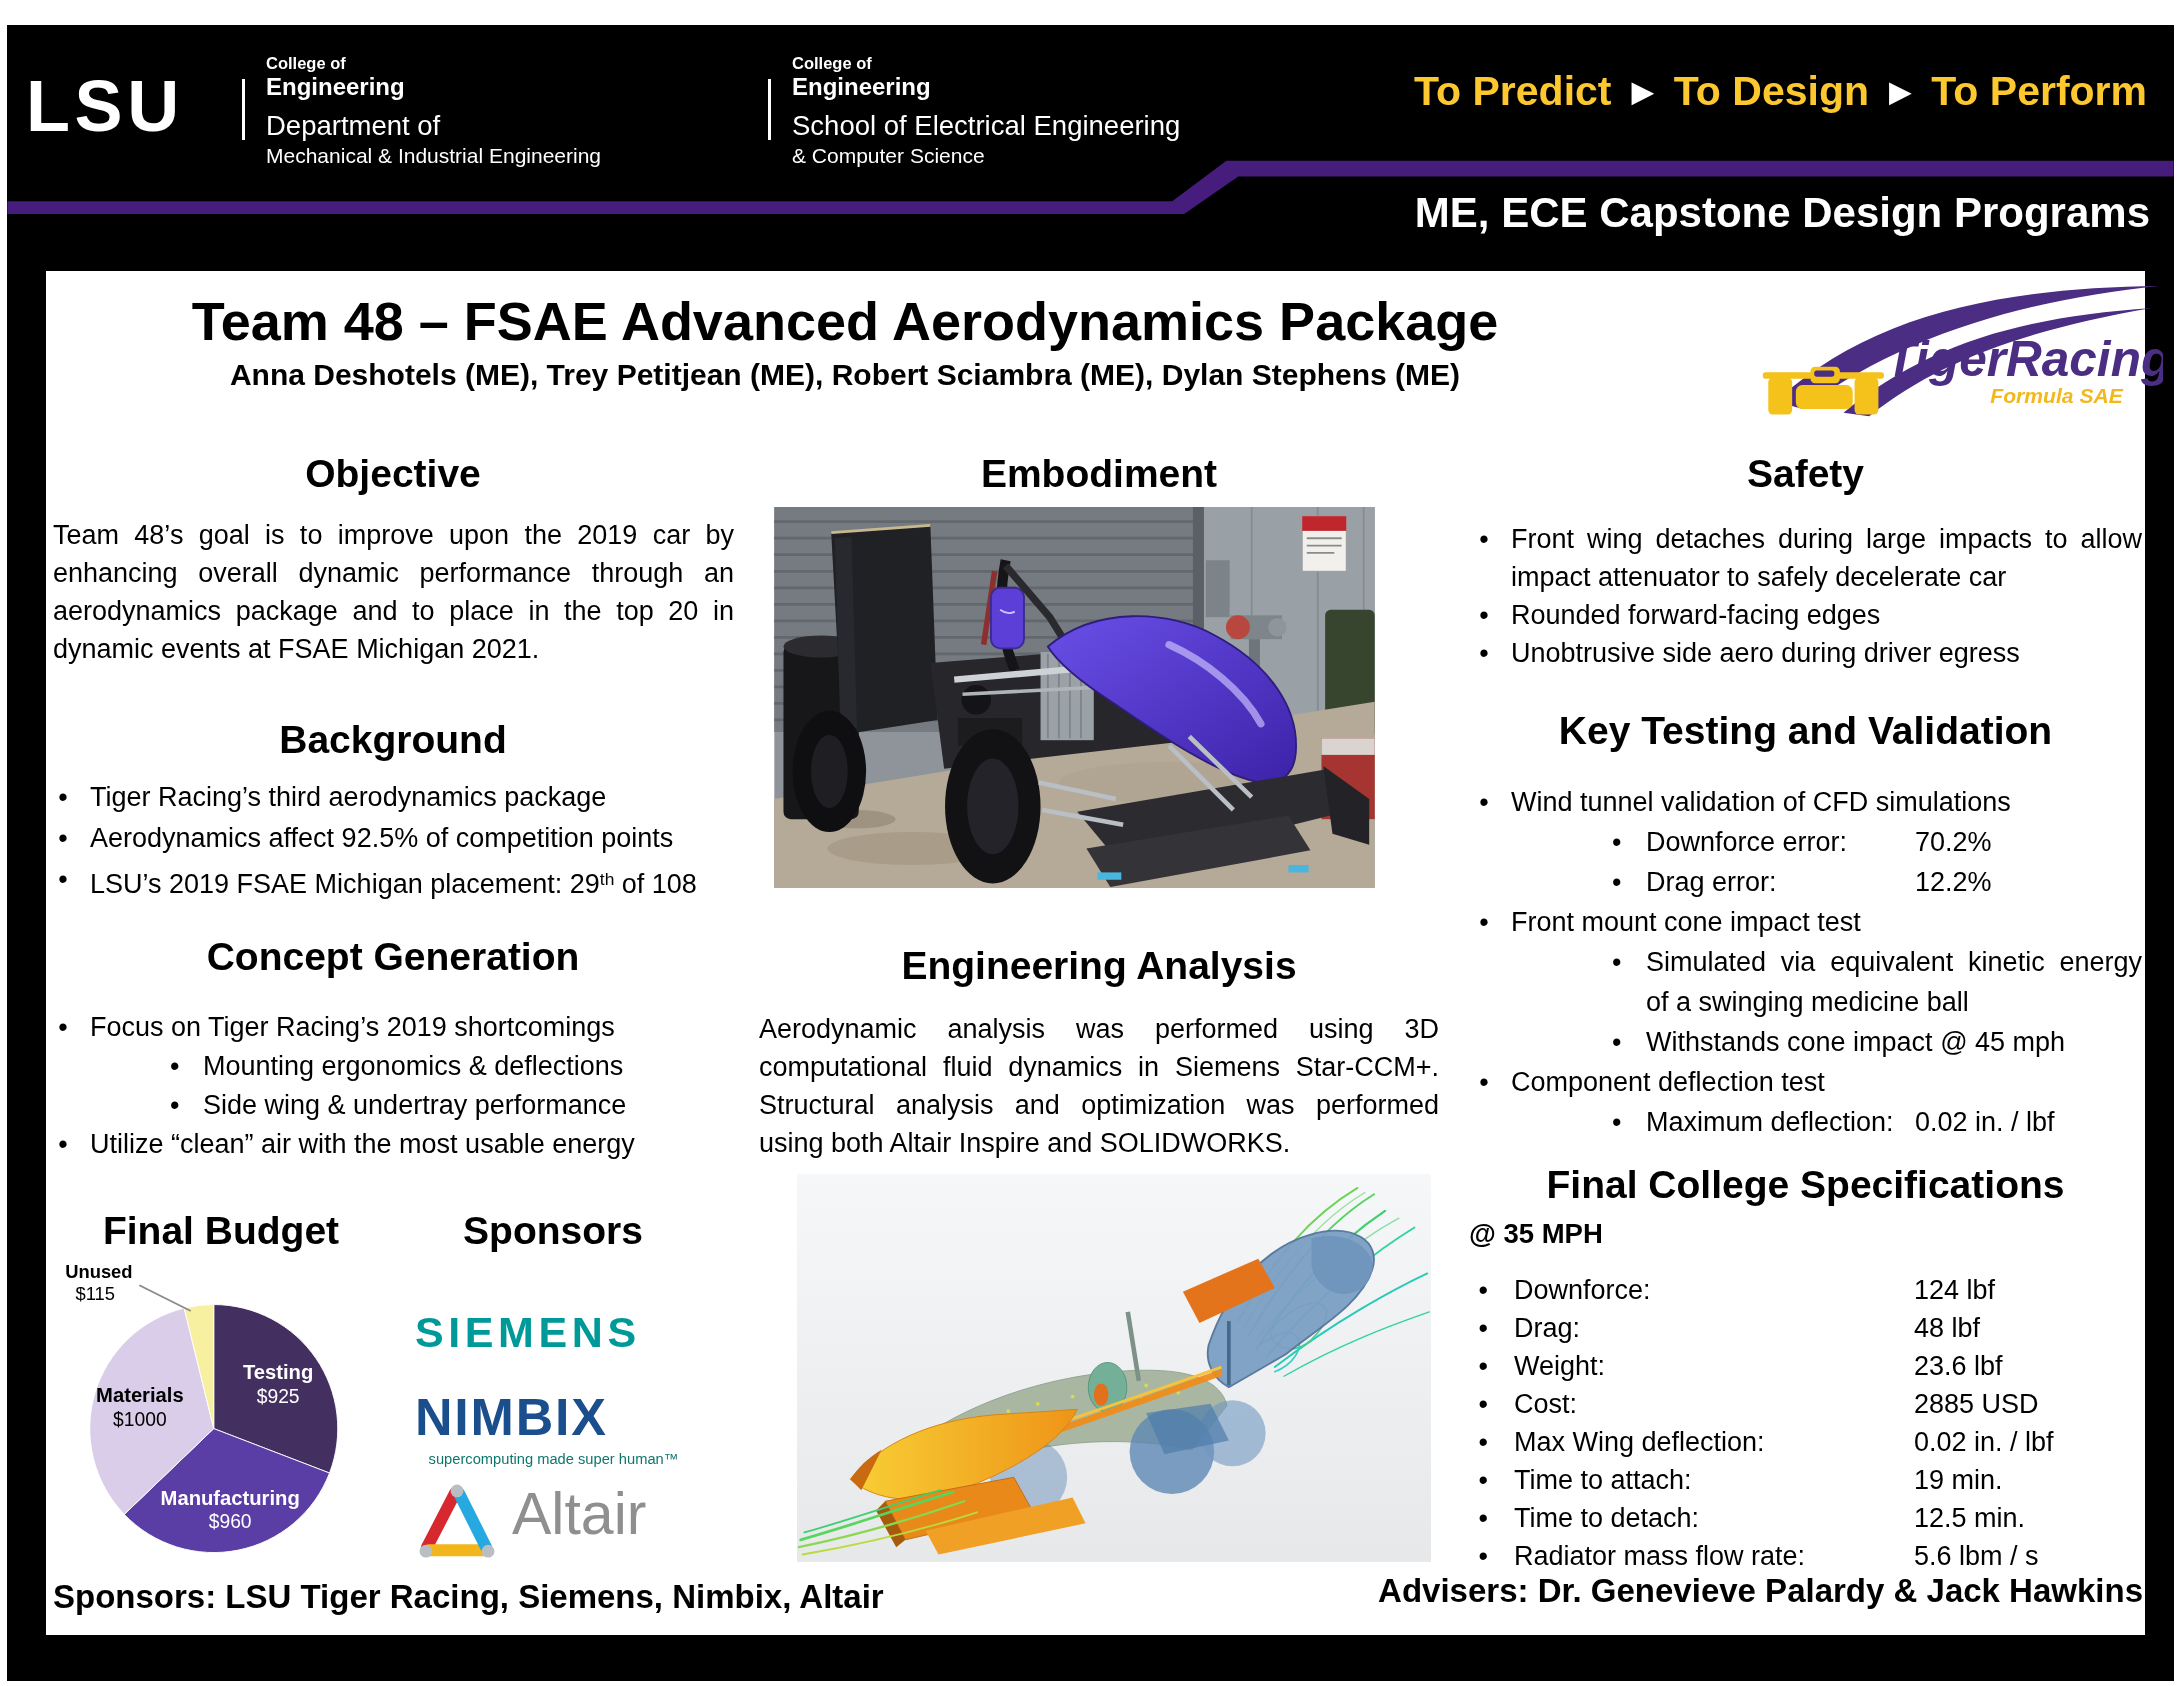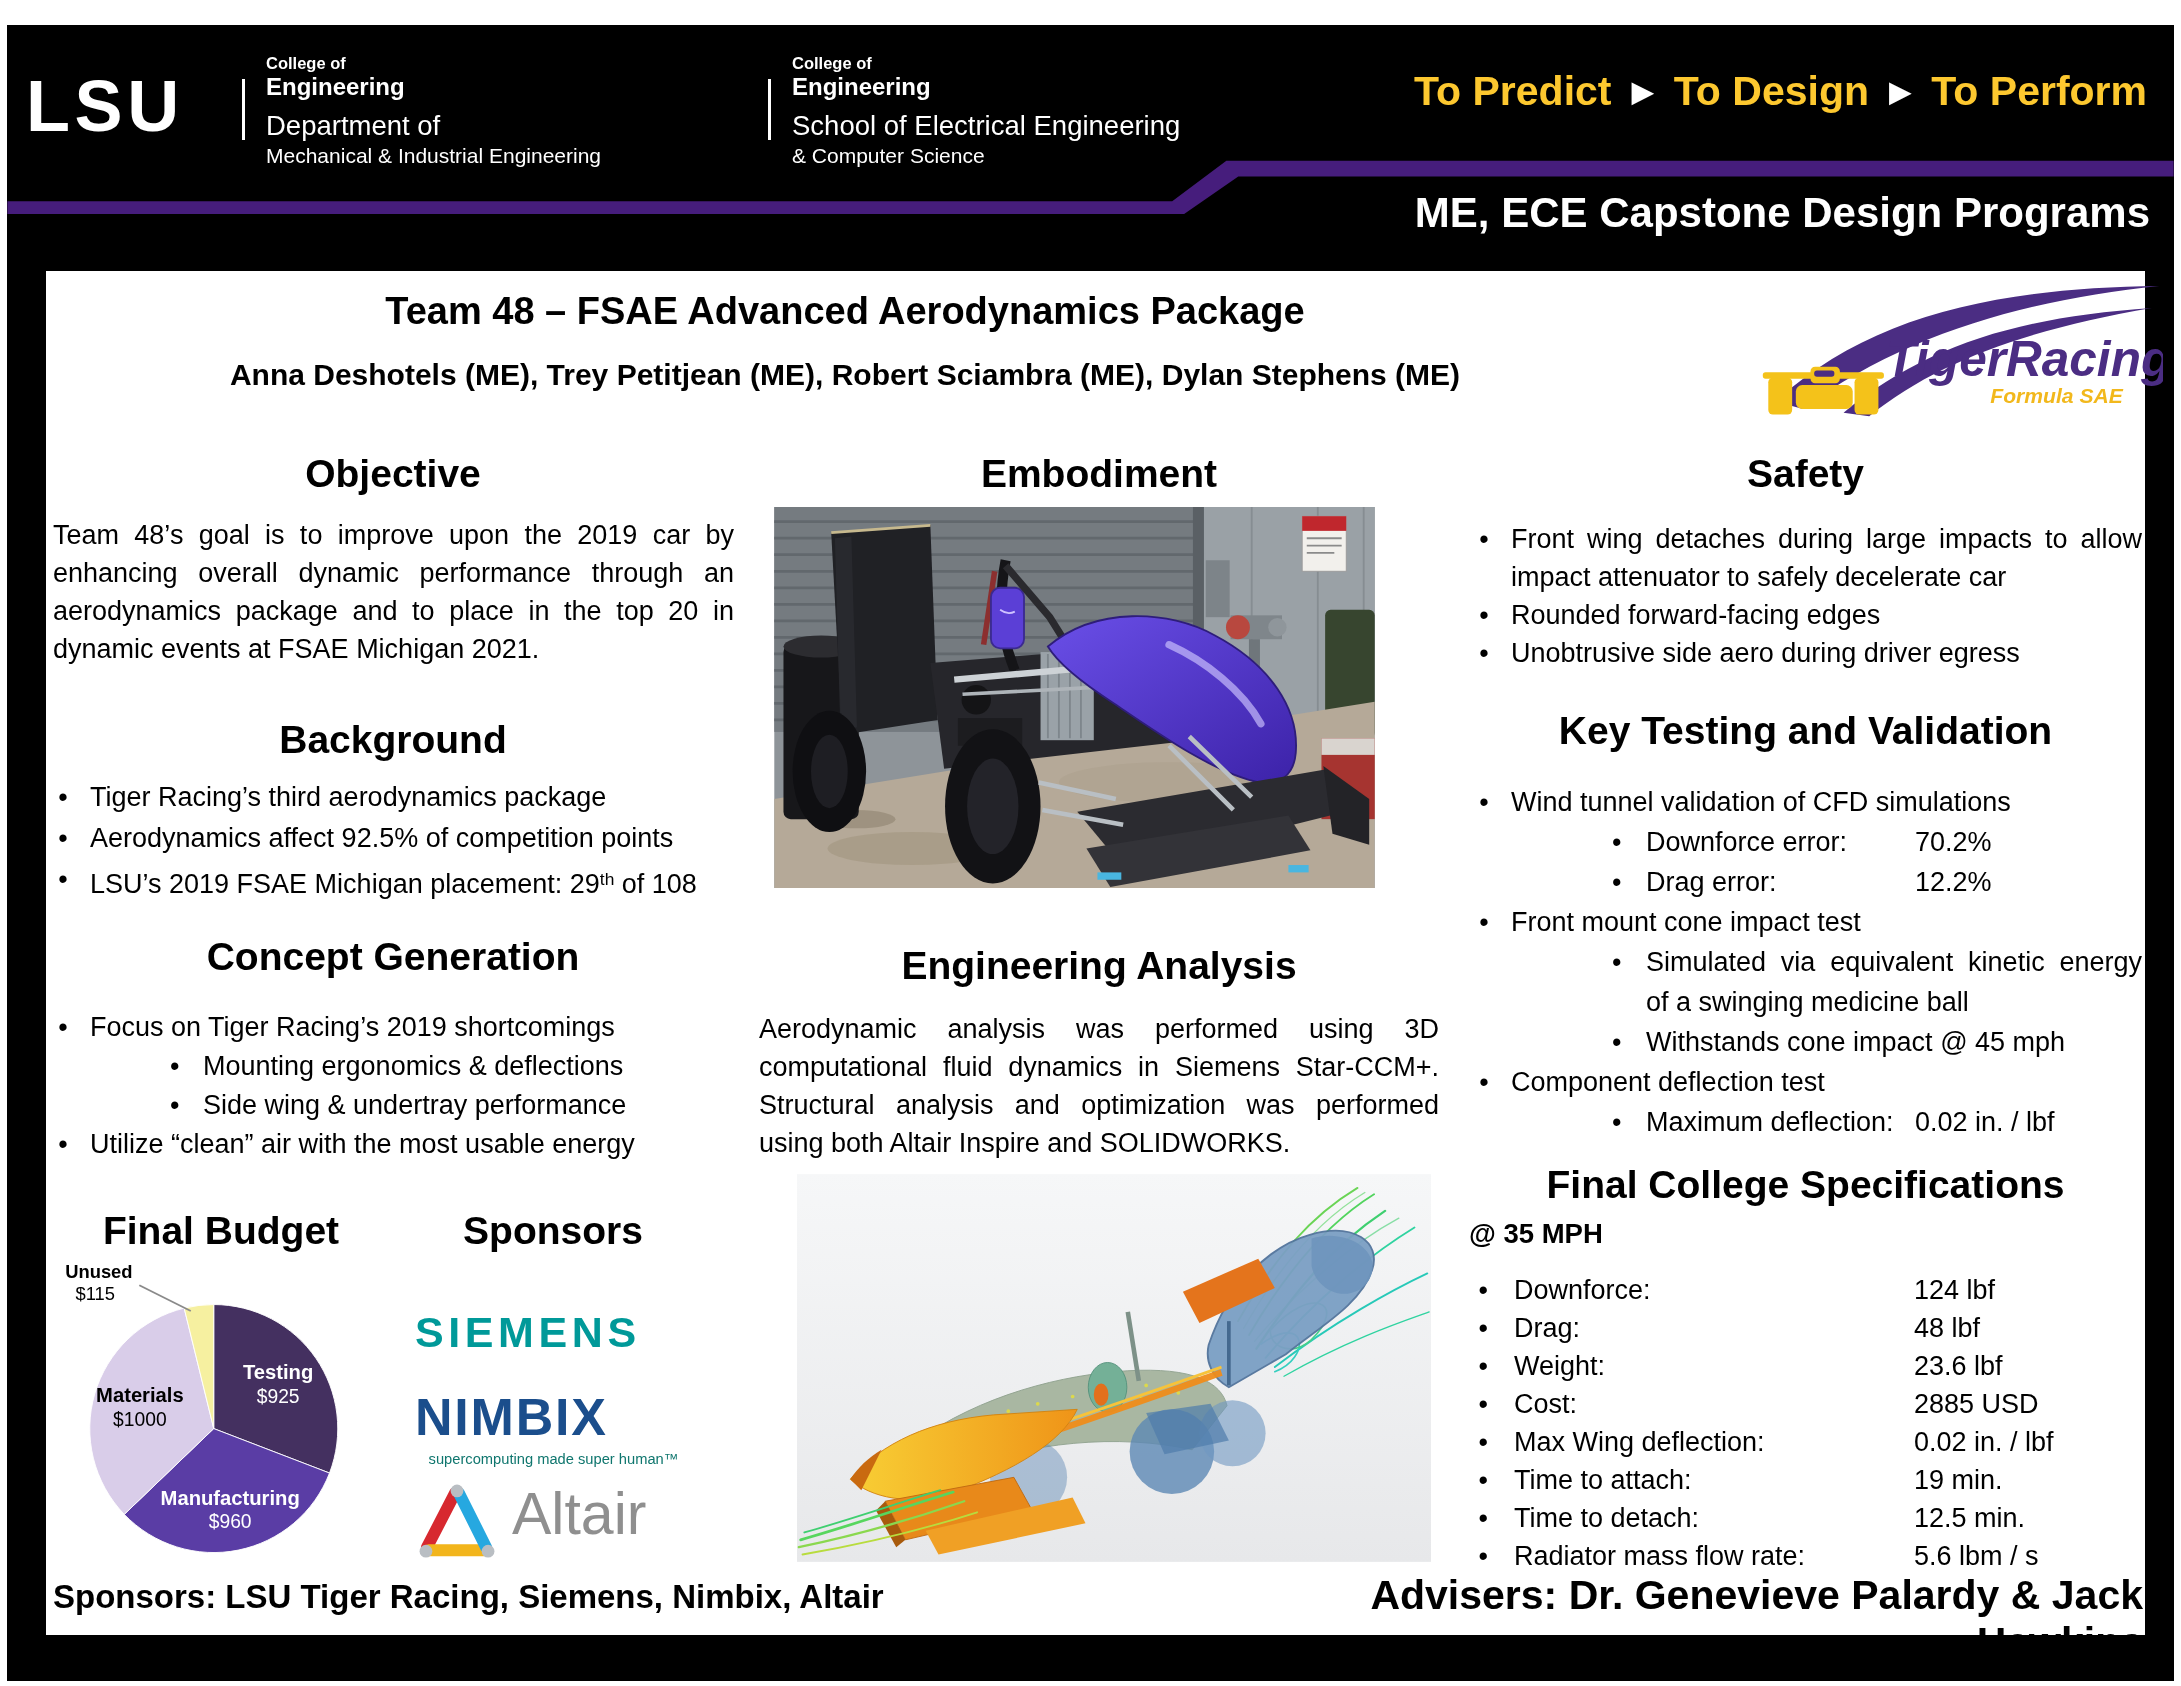--- a/index.html
+++ b/index.html
@@ -15,21 +15,21 @@
   .unit{top:55px;color:#fff;line-height:1;}
   .unit .c1{font-size:16.5px;font-weight:700;margin-bottom:3.7px;}
   .unit .c2{font-size:24px;font-weight:700;margin-bottom:13px;}
   .unit .c3{font-size:27.5px;font-weight:400;margin-bottom:5.5px;}
   .unit .c4{font-size:21px;font-weight:400;}
   #motto{left:1267px;top:68px;width:880px;text-align:right;font-size:41px;font-weight:700;color:#FDC82F;}
   #motto .tri{color:#fff;font-size:27.5px;vertical-align:3.7px;padding:0 9.2px;}
   #program{left:1267px;top:189px;width:883px;text-align:right;font-size:42px;font-weight:700;color:#fff;}
   #stripe{left:7.3px;top:25px;}
   
-  #title{left:46px;top:290px;width:1598px;text-align:center;font-size:38px;font-weight:700;}
+  #title{left:46px;top:290px;width:1598px;text-align:center;font-size:54px;font-weight:700;}
   #authors{left:46px;top:358px;width:1598px;text-align:center;font-size:30px;font-weight:700;}
   
   .heading{font-size:39px;font-weight:700;text-align:center;}
   .subheading{font-size:27.5px;font-weight:700;text-align:left;}
   
   .body-text{font-size:27px;line-height:38px;text-align:justify;}
   .blist{font-size:27px;}
   .li1{position:relative;padding-left:39px;}
   .li1::before{content:"\2022";position:absolute;left:7.3px;}
   .li2a{position:relative;padding-left:152px;}
@@ -43,21 +43,21 @@
   .spec-row{position:relative;padding-left:42px;line-height:38px;}
   .spec-row::before{content:"\2022";position:absolute;left:6.4px;}
   .spec-lbl{display:inline-block;width:400px;}
   
   #siemens{left:415px;top:1308px;font-size:43px;font-weight:800;color:#009999;letter-spacing:4.6px;}
   #nimbix{left:415px;top:1387px;font-size:52px;font-weight:800;color:#1B4E8C;letter-spacing:1.8px;}
   #nimbix-tag{left:415px;top:1451px;width:277px;text-align:center;font-size:14.7px;color:#0f766e;}
   #altair-text{left:512px;top:1480px;font-size:59px;font-weight:400;color:#8F8F8F;}
   
   #foot-sponsors{left:53px;top:1578px;font-size:33px;font-weight:700;}
-  #foot-advisers{left:1240px;top:1572px;width:903px;text-align:right;font-size:41px;font-weight:700;}
+  #foot-advisers{left:1240px;top:1572px;width:903px;text-align:right;font-size:33px;font-weight:700;}
   svg text{font-family:"Liberation Sans",sans-serif;}
 </style>
 </head>
 <body>
 
 <div id="poster">
   <div id="frame" class="abs"></div>
   <div id="content" class="abs"></div>
 
   <div id="lsu" class="abs">LSU</div>

